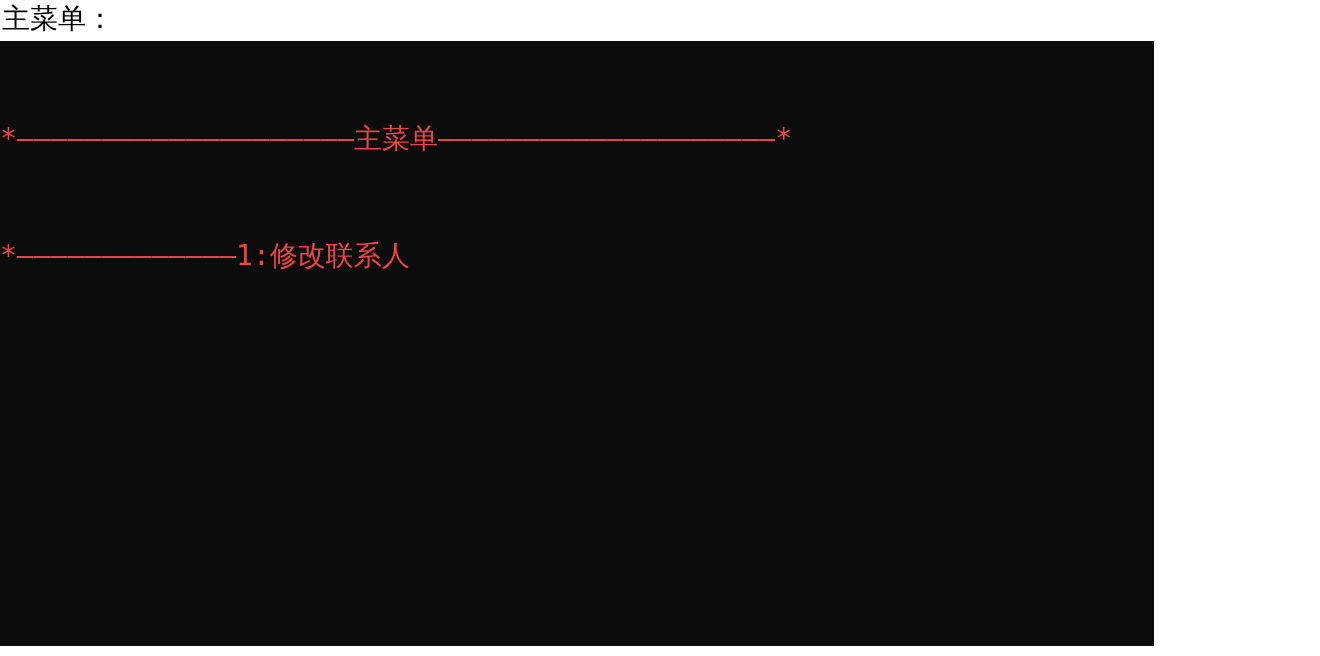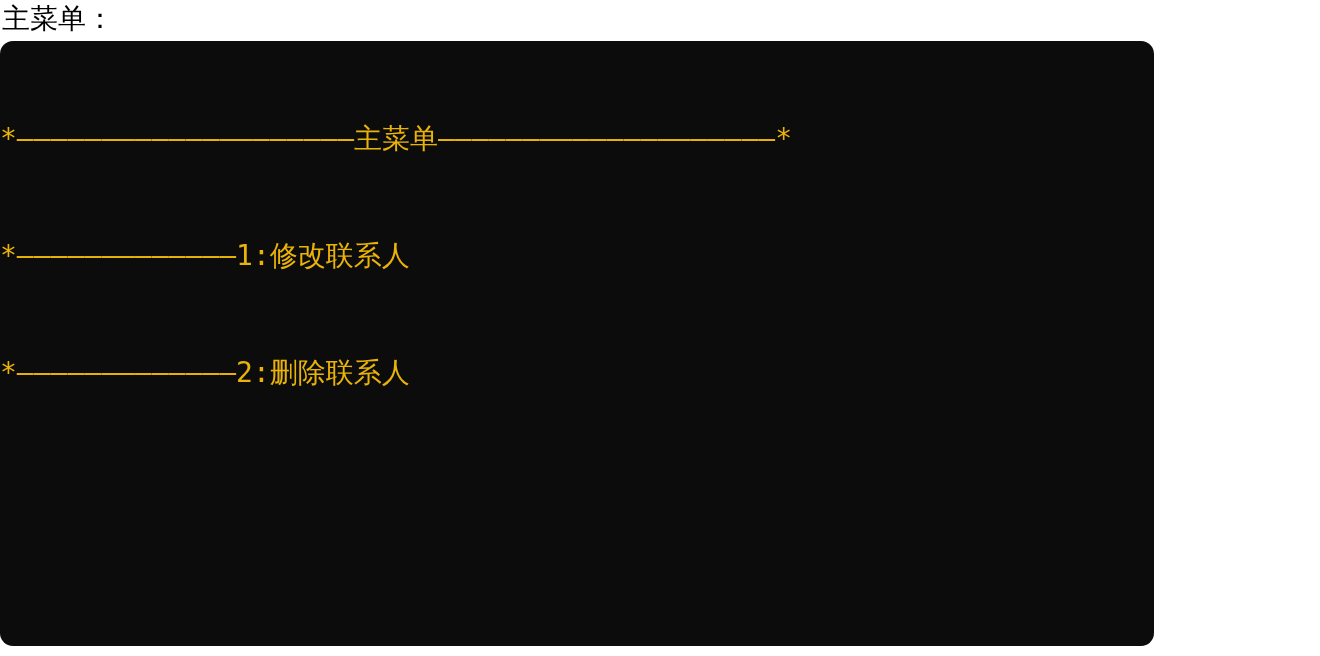--- a/index.html
+++ b/index.html
@@ -1,33 +1,33 @@
 <!DOCTYPE html>
 <html><head>
   <meta charset="utf-8">
   <style>
-    * { margin: 0; padding: 0; box-sizing: border-box; border-radius: 13px; }
+    * { margin: 0; padding: 0; box-sizing: border-box; }
     body {
       width: 1320px;
       height: 656px;
       background: #ffffff;
       font-family: "SimSun", "宋体", monospace;
       overflow: hidden;
     }
     .page-label {
       font-size: 28px;
       color: #000;
       padding: 4px 2px 6px 2px;
       line-height: 1.1;
     }
     .terminal {
       width: 1154px;
       height: 605px;
       background: #0c0c0c;
-      color: #eab308;
+      color: #ef4444;
       font-size: 28px;
       line-height: 39px;
       white-space: pre;
       overflow: hidden;
       letter-spacing: 0;
       padding-top: 0;
     }
     .terminal .row {
       display: block;
       height: 39px;
@@ -35,21 +35,20 @@
     .star { }
   </style>
 </head>
 <body>
 
 <div class="page-label">主菜单：</div>
 
 <div class="terminal">
   <span class="row"><span class="star">*————————————————————</span><span>主菜单</span><span>————————————————————*</span></span>
   <span class="row"><span>*—————————————</span><span>1</span>:<span>修改联系人</span></span>
-  <span class="row"><span>*—————————————</span><span>2</span>:<span>删除联系人</span></span>
   
   
   
   
   
   
   
   
   
   

